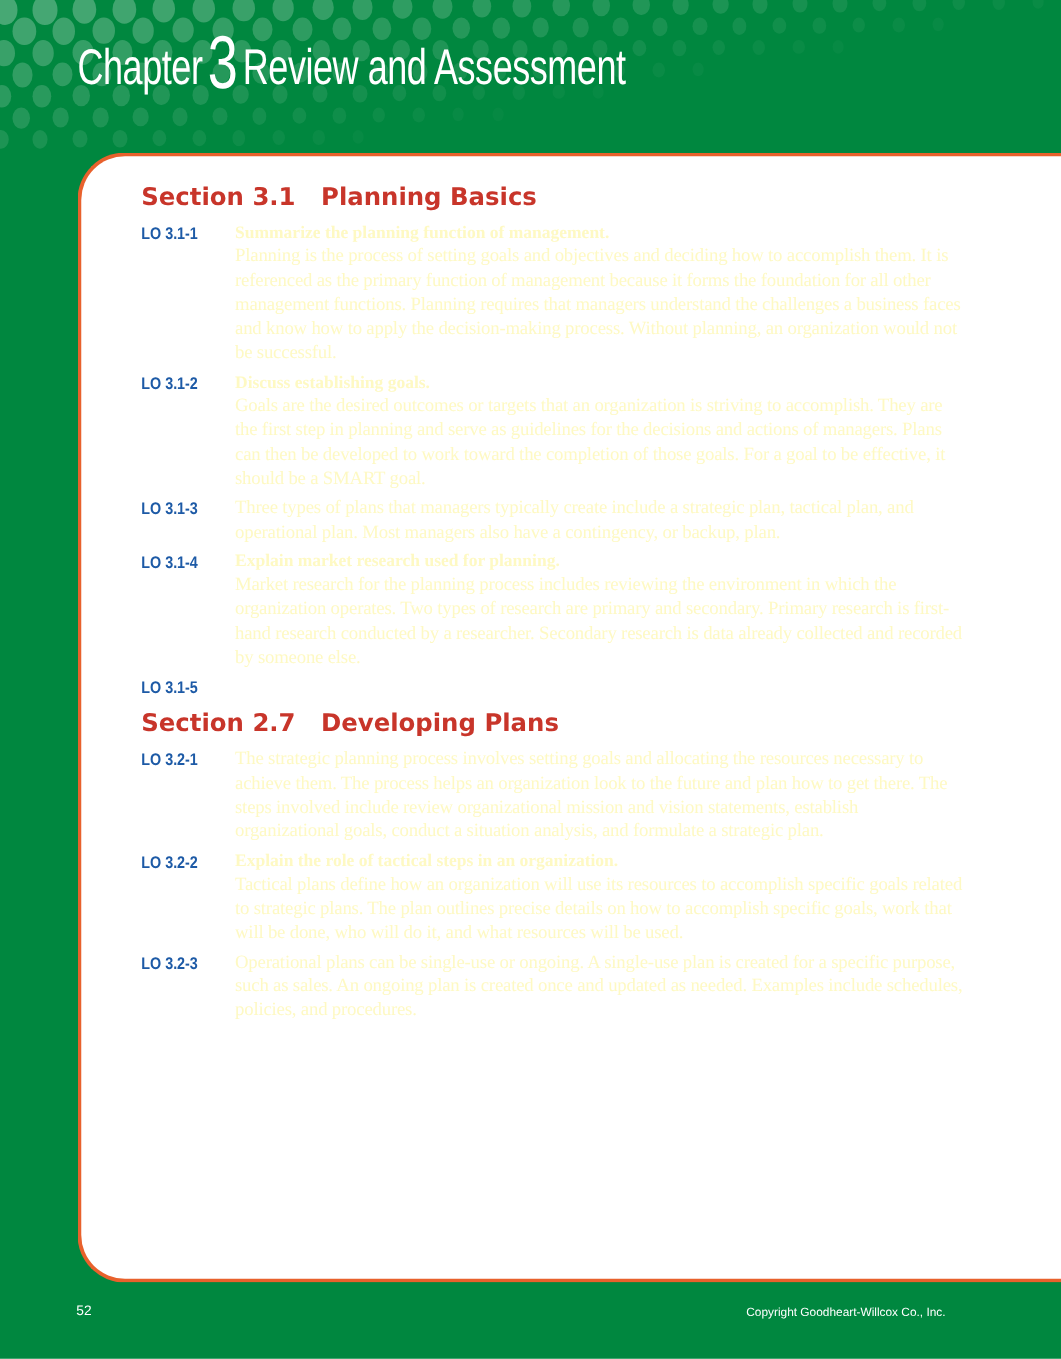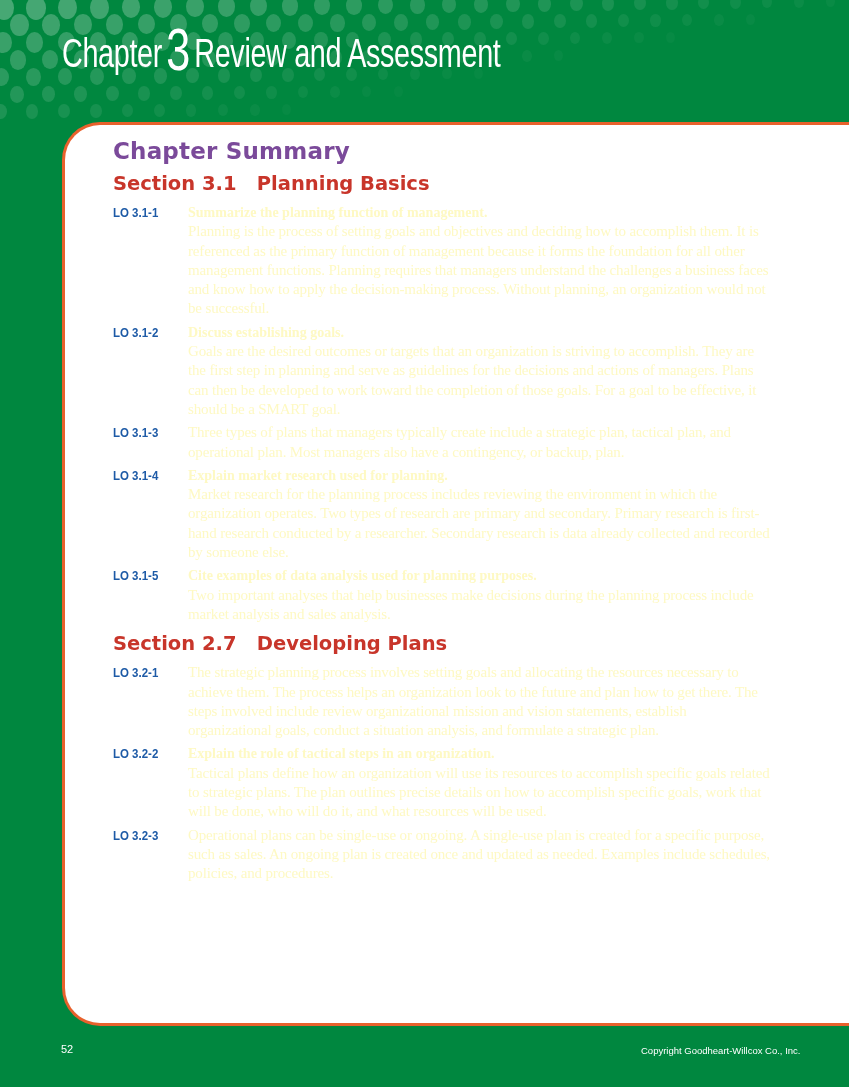--- a/index.html
+++ b/index.html
@@ -42,21 +42,21 @@
   .lo-body { flex: 1; font-size: 13.6px; line-height: 19.3px; color: #fef9c3;
     font-family: "Liberation Serif", serif; }
   .lo-heading { font-weight: bold; font-size: 14px; }
   .lo-text { font-size: 15px; letter-spacing: -0.15px; }
   .page-number {
     position: absolute; left: 61px; top: 1043px; color: #ffffff;
     font-family: "Liberation Sans", sans-serif; font-size: 11px;
   }
   .copyright {
     position: absolute; left: 597px; top: 1045px; color: #ffffff;
-    font-family: "Liberation Sans", sans-serif; font-size: 9.5px; margin-left: 44px;
+    font-family: "Liberation Sans", sans-serif; font-size: 9.5px;
   }
 </style>
 </head>
 <body>
 
 <div class="dots" id="dots">
     <div class="dot" style="left: -6px; top: -4px; width: 20.0763px; height: 24.0916px; opacity: 1.00636;"></div>
     <div class="dot" style="left: 26px; top: -4px; width: 19.6693px; height: 23.6031px; opacity: 0.972438;"></div>
     <div class="dot" style="left: 58px; top: -4px; width: 19.2622px; height: 23.1146px; opacity: 0.938516;"></div>
     <div class="dot" style="left: 90px; top: -4px; width: 18.8551px; height: 22.6261px; opacity: 0.904594;"></div>
@@ -186,21 +186,20 @@
     <div class="dot" style="left: 218px; top: 104px; width: 10.0269px; height: 12.0322px; opacity: 0.168905;"></div>
     <div class="dot" style="left: 250px; top: 104px; width: 9.61979px; height: 11.5437px; opacity: 0.134982;"></div>
     <div class="dot" style="left: 282px; top: 104px; width: 9.21272px; height: 11.0553px; opacity: 0.10106;"></div>
   </div>
 
 <h1 class="chapter-title"><span>Chapter</span><span class="num">3</span><span>Review and Assessment</span></h1>
 
 <div class="panel"></div>
 
 <div class="content">
-  <h2 class="summary-title">Chapter Summary</h2>
 
   <div>
     <h3 class="section-title">Section 3.1   Planning Basics</h3>
     <div class="lo">
       <div class="lo-code">LO 3.1-1</div>
       <div class="lo-body">
           <div class="lo-heading">Summarize the planning function of management.</div>
           <div class="lo-text">Planning is the process of setting goals and objectives and deciding how to accomplish them. It is referenced as the primary function of management because it forms the foundation for all other management functions. Planning requires that managers understand the challenges a business faces and know how to apply the decision-making process. Without planning, an organization would not be successful.</div>
         </div>
     </div>
@@ -219,24 +218,20 @@
     </div>
     <div class="lo">
       <div class="lo-code">LO 3.1-4</div>
       <div class="lo-body">
           <div class="lo-heading">Explain market research used for planning.</div>
           <div class="lo-text">Market research for the planning process includes reviewing the environment in which the organization operates. Two types of research are primary and secondary. Primary research is first-hand research conducted by a researcher. Secondary research is data already collected and recorded by someone else.</div>
         </div>
     </div>
     <div class="lo">
       <div class="lo-code">LO 3.1-5</div>
-      <div class="lo-body">
-          <div class="lo-heading">Cite examples of data analysis used for planning purposes.</div>
-          <div class="lo-text">Two important analyses that help businesses make decisions during the planning process include market analysis and sales analysis.</div>
-        </div>
     </div>
   </div>
 
   <div>
     <h3 class="section-title">Section 2.7   Developing Plans</h3>
     <div class="lo">
       <div class="lo-code">LO 3.2-1</div>
       <div class="lo-body">
           <div class="lo-text">The strategic planning process involves setting goals and allocating the resources necessary to achieve them. The process helps an organization look to the future and plan how to get there. The steps involved include review organizational mission and vision statements, establish organizational goals, conduct a situation analysis, and formulate a strategic plan.</div>
         </div>

